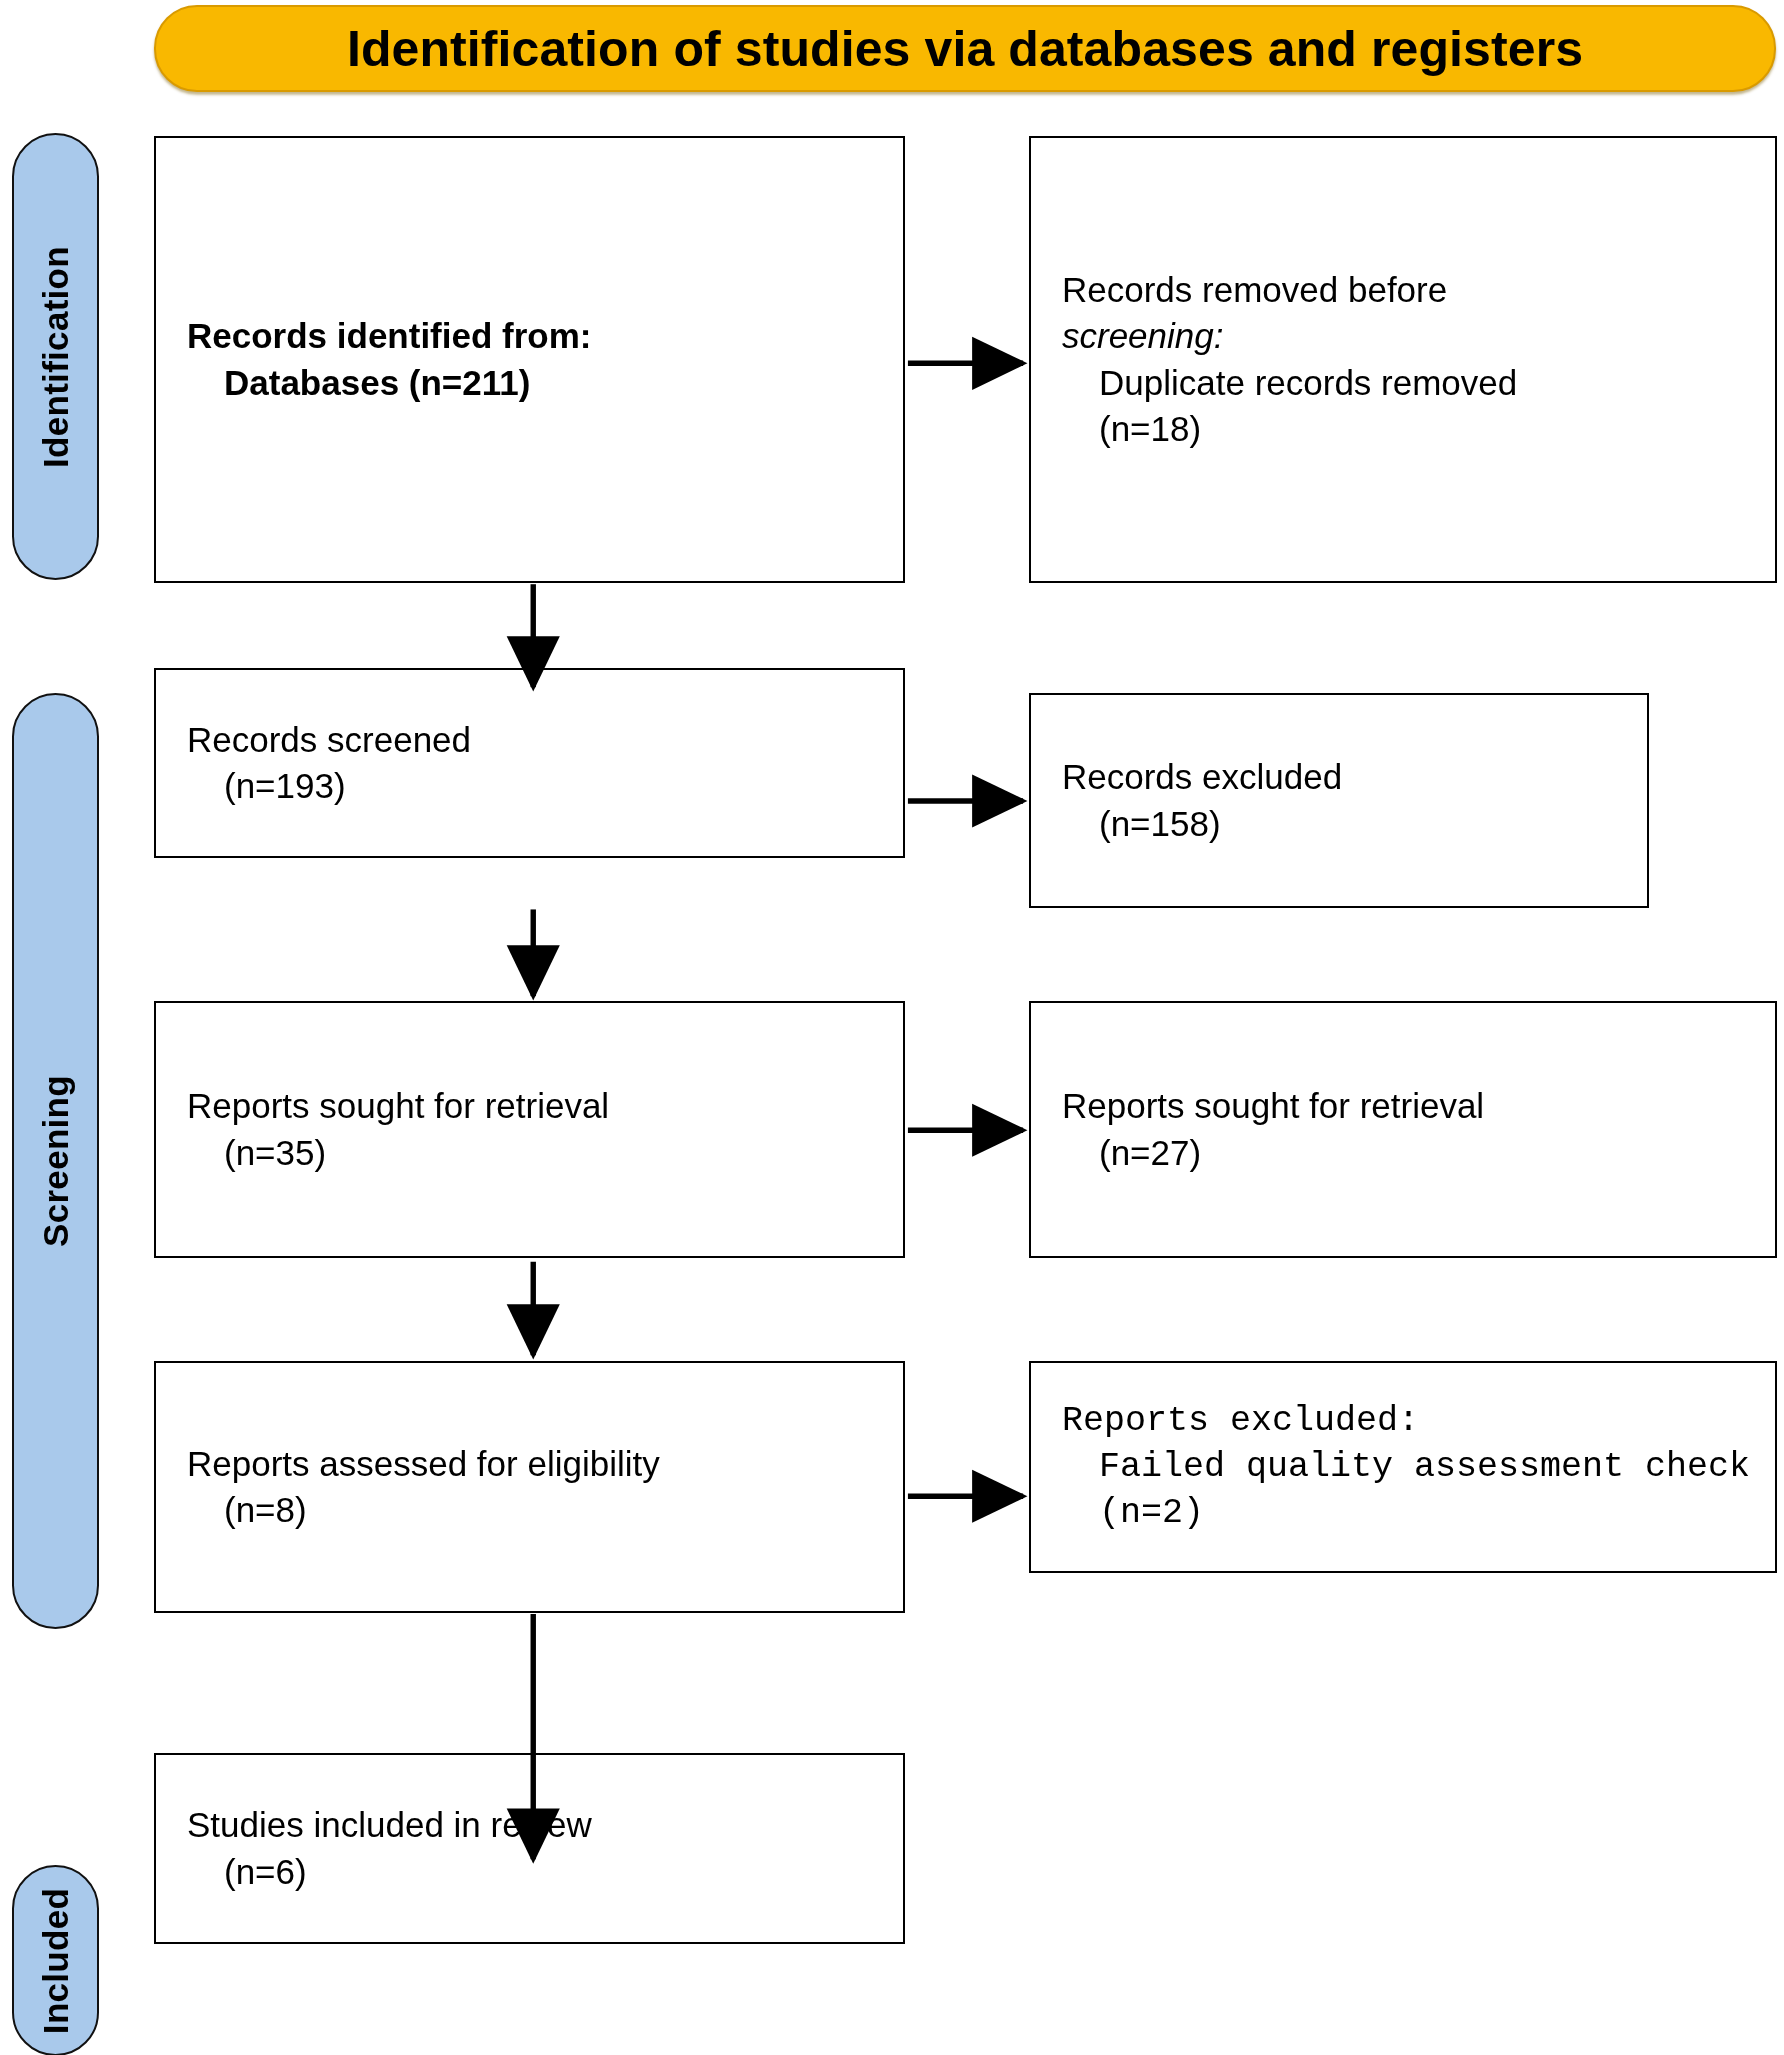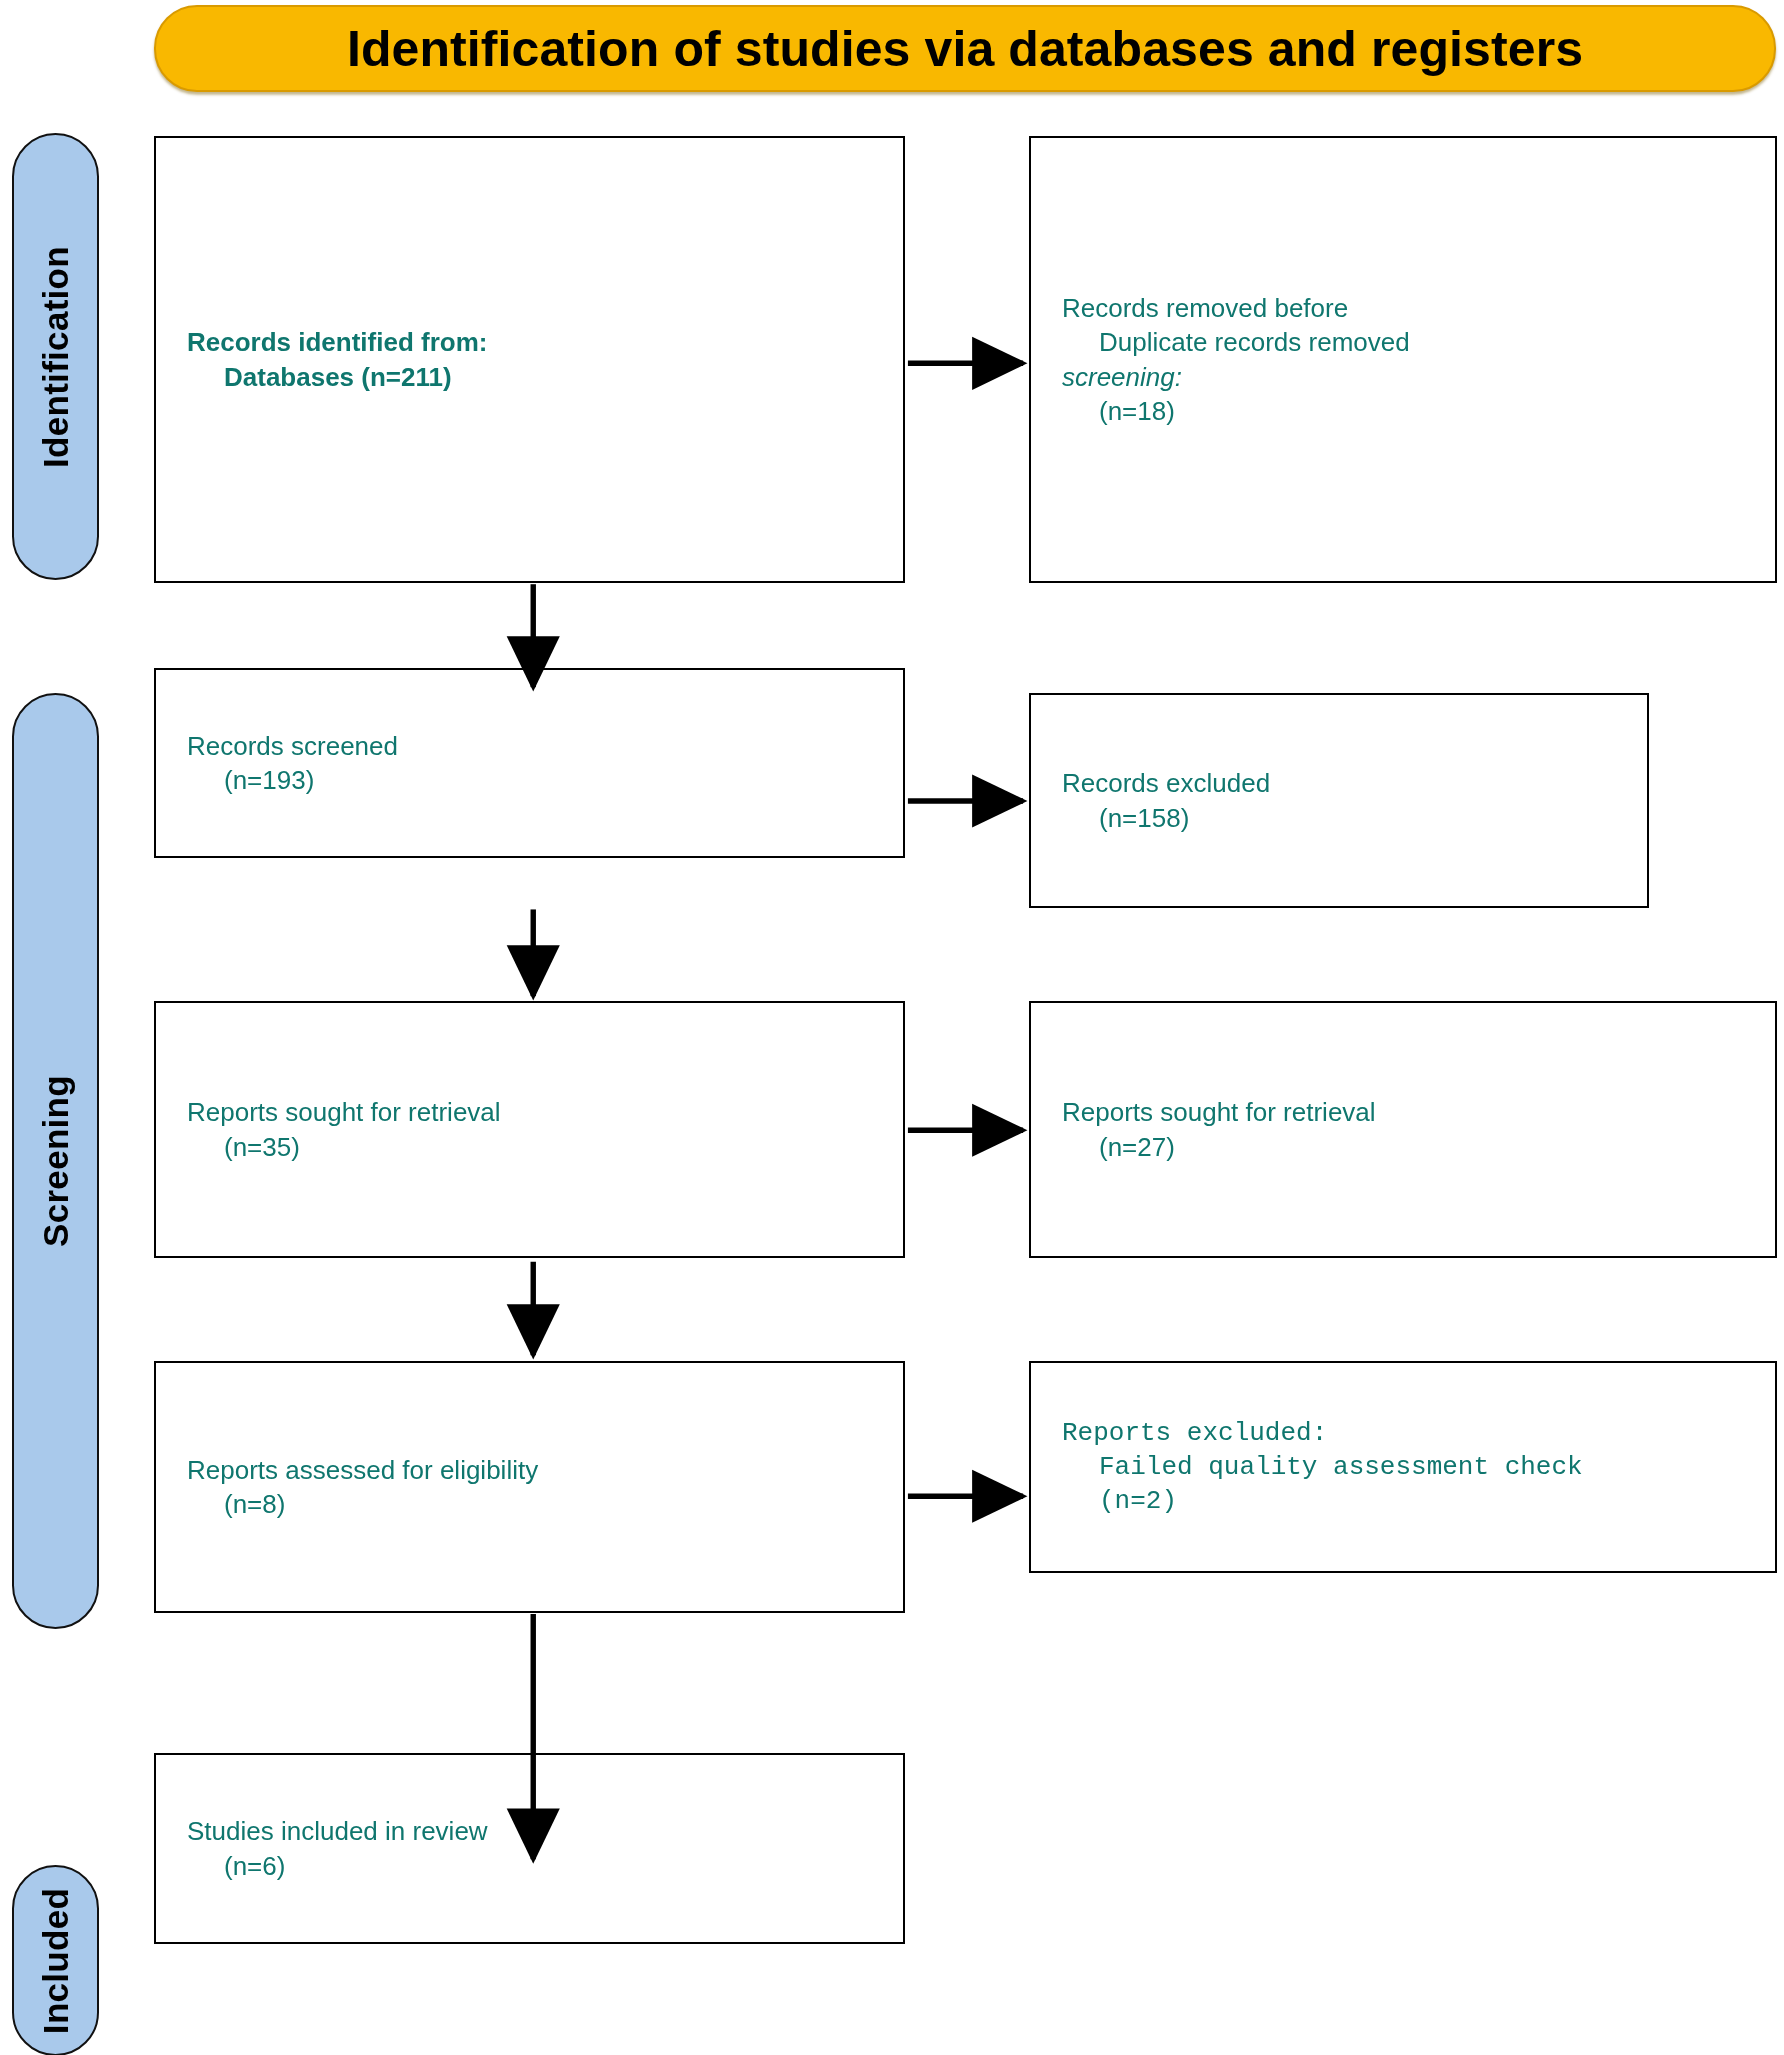--- a/index.html
+++ b/index.html
@@ -67,23 +67,23 @@
     position:absolute;
     background:#ffffff;
     border:2.7px solid #000000;
     box-sizing:border-box;
     padding:0 31px;
     display:flex;
     flex-direction:column;
     justify-content:center;
   }
   .line{
-    font-size:26px;
+    font-size:35px;
     line-height:1.32;
-    color:#0f766e;
+    color:#000000;
     white-space:nowrap;
   }
   .line.indent{ padding-left:37px; }
   .line.italic{ font-style:italic; }
   .line.wrap{ white-space:normal; }
 
   
   #box-identified { left:154px; top:136px;  width:751px; height:447px;font-weight:bold; }
   #box-screened   { left:154px; top:668px; width:751px; height:190px; }
   #box-sought     { left:154px; top:1001px; width:751px; height:257px; }
@@ -119,22 +119,22 @@
     <span class="stage-label">Included</span>
   </div>
 
   <div class="box" id="box-identified">
     <div class="line">Records identified from:</div>
     <div class="line indent">Databases (n=211)</div>
   </div>
 
   <div class="box" id="box-removed">
     <div class="line wrap"><span>Records removed </span><span class="italic">before</span></div>
+    <div class="line italic">screening:</div>
     <div class="line indent">Duplicate records removed</div>
-    <div class="line italic">screening:</div>
     <div class="line indent">(n=18)</div>
   </div>
 
   <div class="box" id="box-screened">
     <div class="line">Records screened</div>
     <div class="line indent">(n=193)</div>
   </div>
 
   <div class="box" id="box-excluded">
     <div class="line">Records excluded</div>

